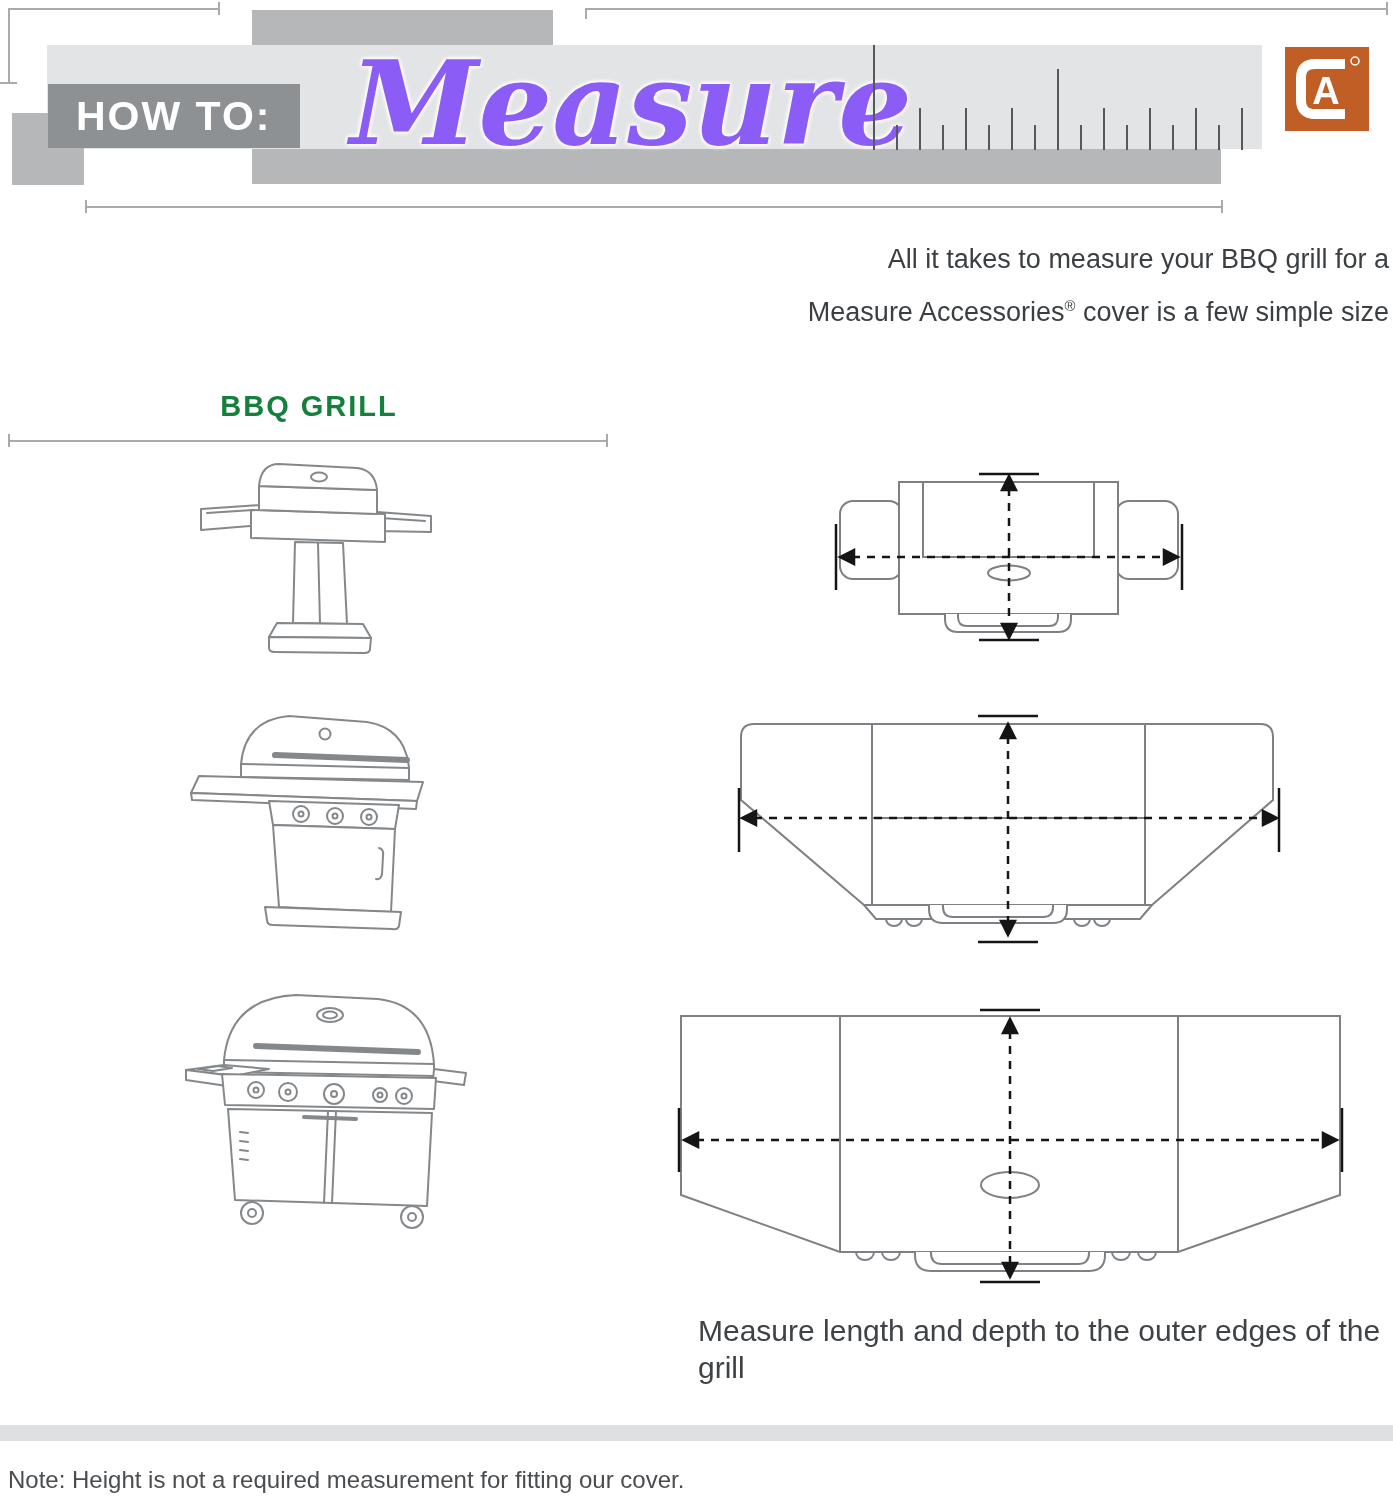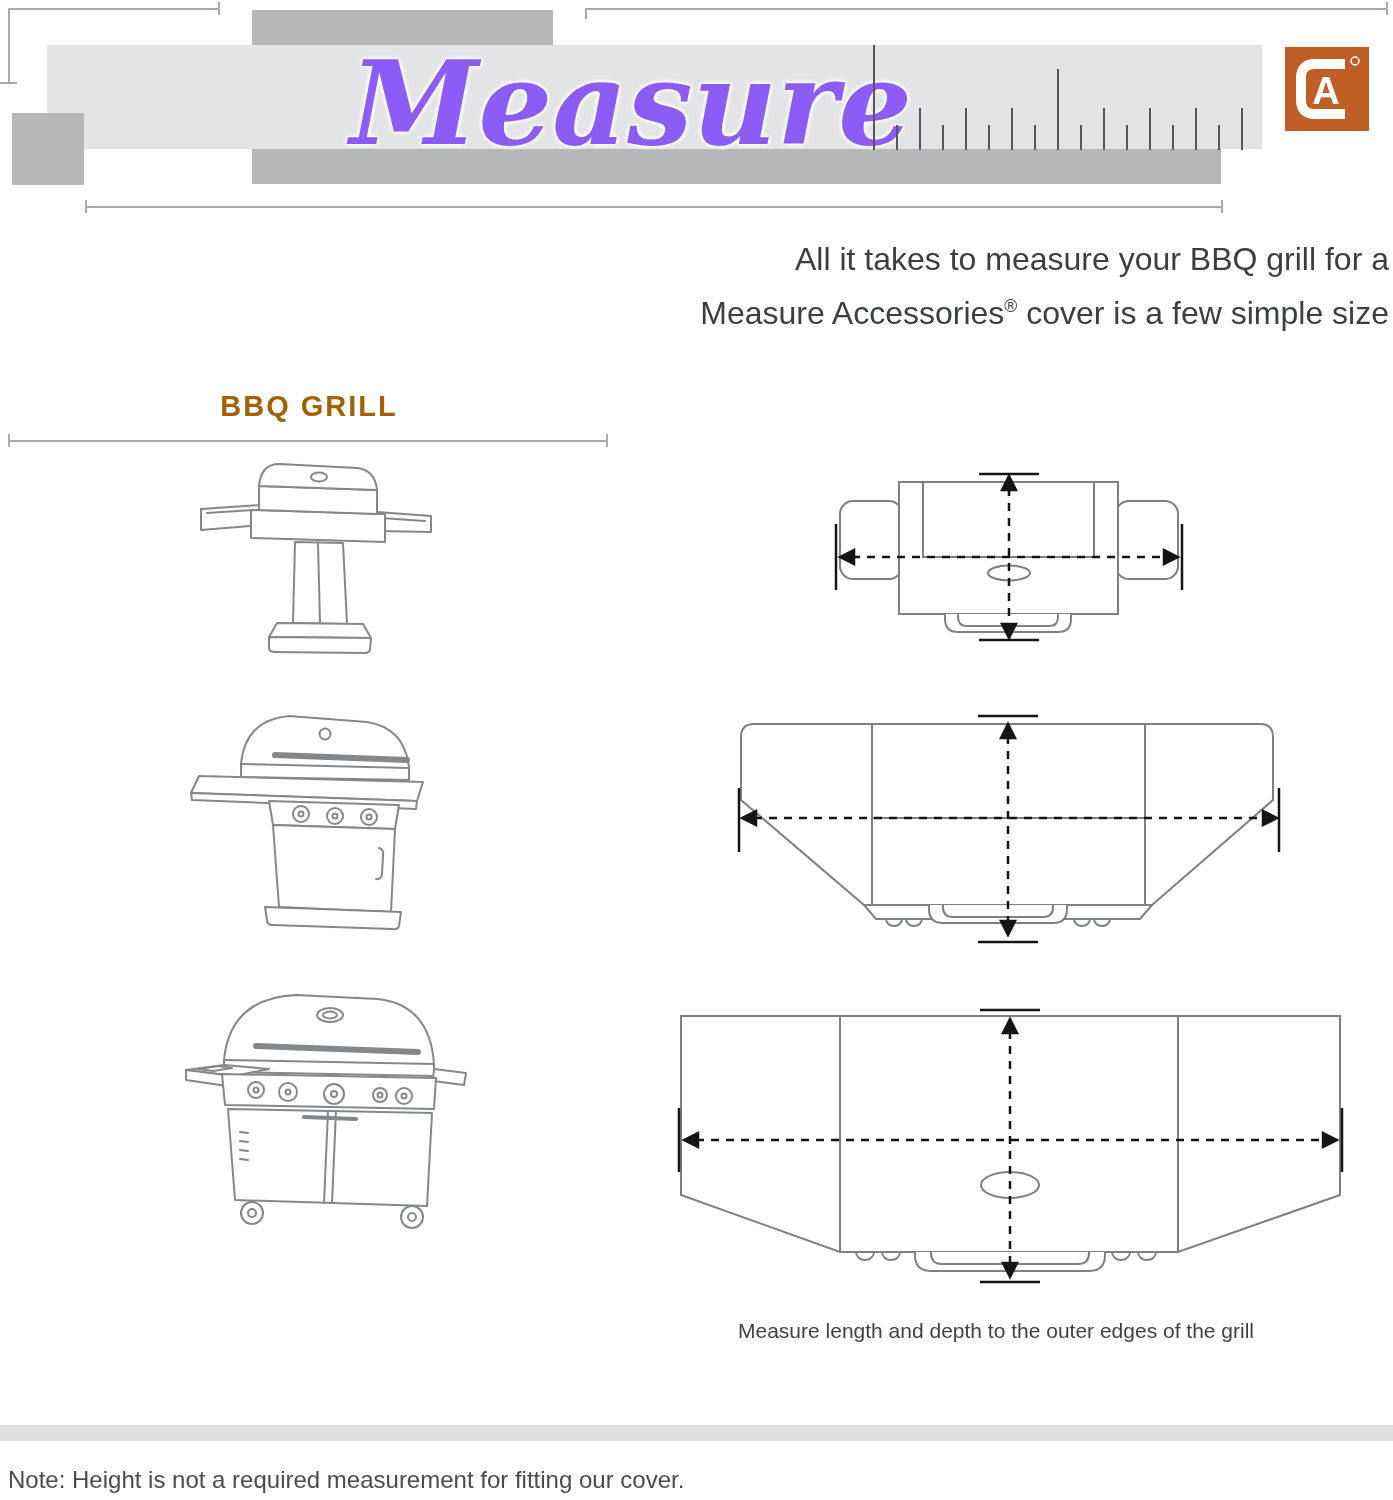--- a/index.html
+++ b/index.html
@@ -16,50 +16,53 @@
   .howto-box{position:absolute;left:48px;top:84px;width:252px;height:64px;background:#8e9194;
              display:flex;align-items:center;padding-left:28px;box-sizing:border-box;}
   .howto-text{color:#ffffff;font-weight:bold;font-size:41px;letter-spacing:2px;white-space:nowrap;}
   .script-title{position:absolute;left:350px;top:40px;font-family:"DejaVu Serif",serif;
                 font-style:italic;font-weight:bold;font-size:116px;line-height:1.1;color:#8b5cf6;
                 white-space:nowrap;text-shadow:0 0 5px #fff,0 0 5px #fff,0 0 5px #fff;}
   .ruler{position:absolute;left:873px;top:45px;width:380px;height:105px;}
   .ruler .tick{position:absolute;bottom:0;width:2px;background:#55585c;}
   .logo{position:absolute;left:1285px;top:47px;width:84px;height:84px;background:#c05e25;}
   
-  .intro{position:absolute;right:4px;top:236px;text-align:right;font-size:32px;line-height:47px;
+  .intro{position:absolute;right:4px;top:236px;text-align:right;font-size:27px;line-height:47px;
          color:#3b3f42;}
   .intro .reg{font-size:55%;vertical-align:super;}
   
   .section-label{position:absolute;left:0;top:390px;width:618px;text-align:center;font-size:29px;
-                 font-weight:bold;letter-spacing:2px;color:#a16207;}
+                 font-weight:bold;letter-spacing:2px;color:#15803d;}
   
   .fig{position:absolute;}
   
-  .caption{position:absolute;left:698px;top:1312px;font-size:21px;line-height:37px;color:#3f4347;margin-left:40px;}
+  .caption{position:absolute;left:698px;top:1312px;font-size:30px;line-height:37px;color:#3f4347;}
   .bottom-bar{position:absolute;left:0;top:1425px;width:1393px;height:16px;background:#dfe0e2;}
   .note{position:absolute;left:8px;top:1466px;font-size:24px;color:#4a4d50;}
 </style>
 </head>
 <body>
 
 <div class="page">
 
   <div class="h-line" style="left:8px;top:8px;width:212px;"></div>
   <div class="v-line" style="left:218px;top:2px;height:13px;"></div>
   <div class="v-line" style="left:8px;top:8px;height:76px;"></div>
   <div class="h-line" style="left:0px;top:82px;width:17px;"></div>
   <div class="h-line" style="left:585px;top:8px;width:803px;"></div>
   <div class="v-line" style="left:585px;top:10px;height:9px;"></div>
   <div class="v-line" style="left:1386px;top:2px;height:13px;"></div>
 
   <div class="rect-top"></div>
   <div class="band"></div>
   <div class="rect-left"></div>
   <div class="rect-bottom"></div>
+  <div class="howto-box">
+    <span class="howto-text">HOW TO:</span>
+  </div>
   <div class="script-title">Measure</div>
   <div class="ruler">
       <div class="tick" style="left: 0px; height: 105px;"></div>
       <div class="tick" style="left: 23px; height: 25px;"></div>
       <div class="tick" style="left: 46px; height: 42px;"></div>
       <div class="tick" style="left: 69px; height: 25px;"></div>
       <div class="tick" style="left: 92px; height: 42px;"></div>
       <div class="tick" style="left: 115px; height: 25px;"></div>
       <div class="tick" style="left: 138px; height: 42px;"></div>
       <div class="tick" style="left: 161px; height: 25px;"></div>

